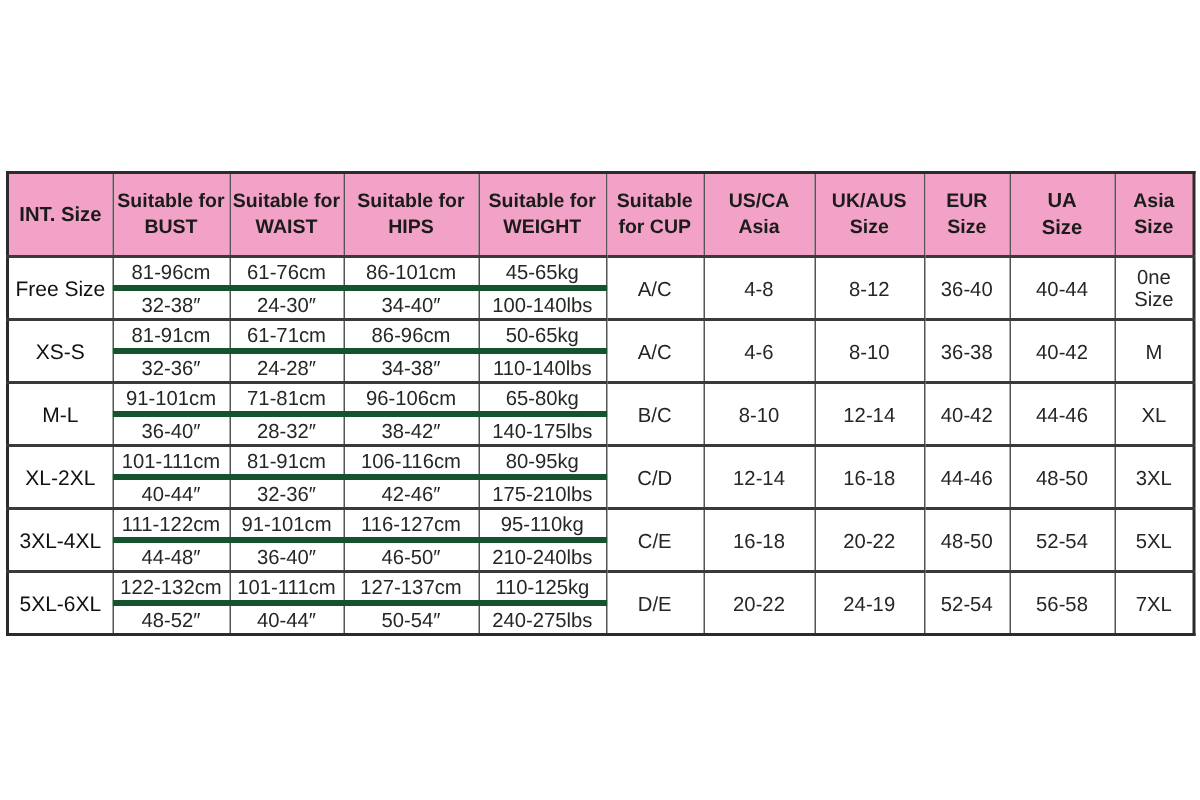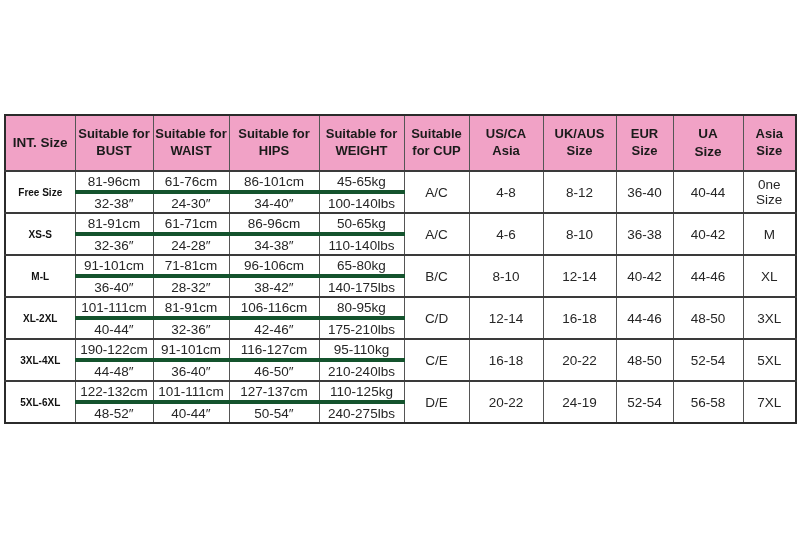--- a/index.html
+++ b/index.html
@@ -46,22 +46,22 @@
   thead th.bold {
     font-weight: bold;
     font-size: 13.5px;
   }
   tbody td {
     color: #262626;
     font-size: 13.5px;
     background: #ffffff;
   }
   tbody td.size-label {
-    font-weight: bold;
-    font-size: 10px;
+    font-weight: normal;
+    font-size: 14px;
     color: #111111;
     margin-top: 22px;
   }
   
   tbody tr.group-start td { border-top: 2px solid #3a3a3a; }
   
   tbody td.cm { border-bottom: 4px solid #14532d; text-align: center; }
   tbody td.in { border-top: 4px solid #d946ef; }
 </style>
 </head>
@@ -179,21 +179,21 @@
           <td rowspan="2">3XL</td>
         </tr>
         <tr>
           <td class="in">40-44″</td>
           <td class="in">32-36″</td>
           <td class="in">42-46″</td>
           <td class="in">175-210lbs</td>
         </tr>
         <tr class="group-start">
           <td rowspan="2" class="size-label">3XL-4XL</td>
-          <td class="cm">190-122cm</td>
+          <td class="cm">111-122cm</td>
           <td class="cm">91-101cm</td>
           <td class="cm">116-127cm</td>
           <td class="cm">95-110kg</td>
           <td rowspan="2">C/E</td>
           <td rowspan="2">16-18</td>
           <td rowspan="2">20-22</td>
           <td rowspan="2">48-50</td>
           <td rowspan="2">52-54</td>
           <td rowspan="2">5XL</td>
         </tr>

